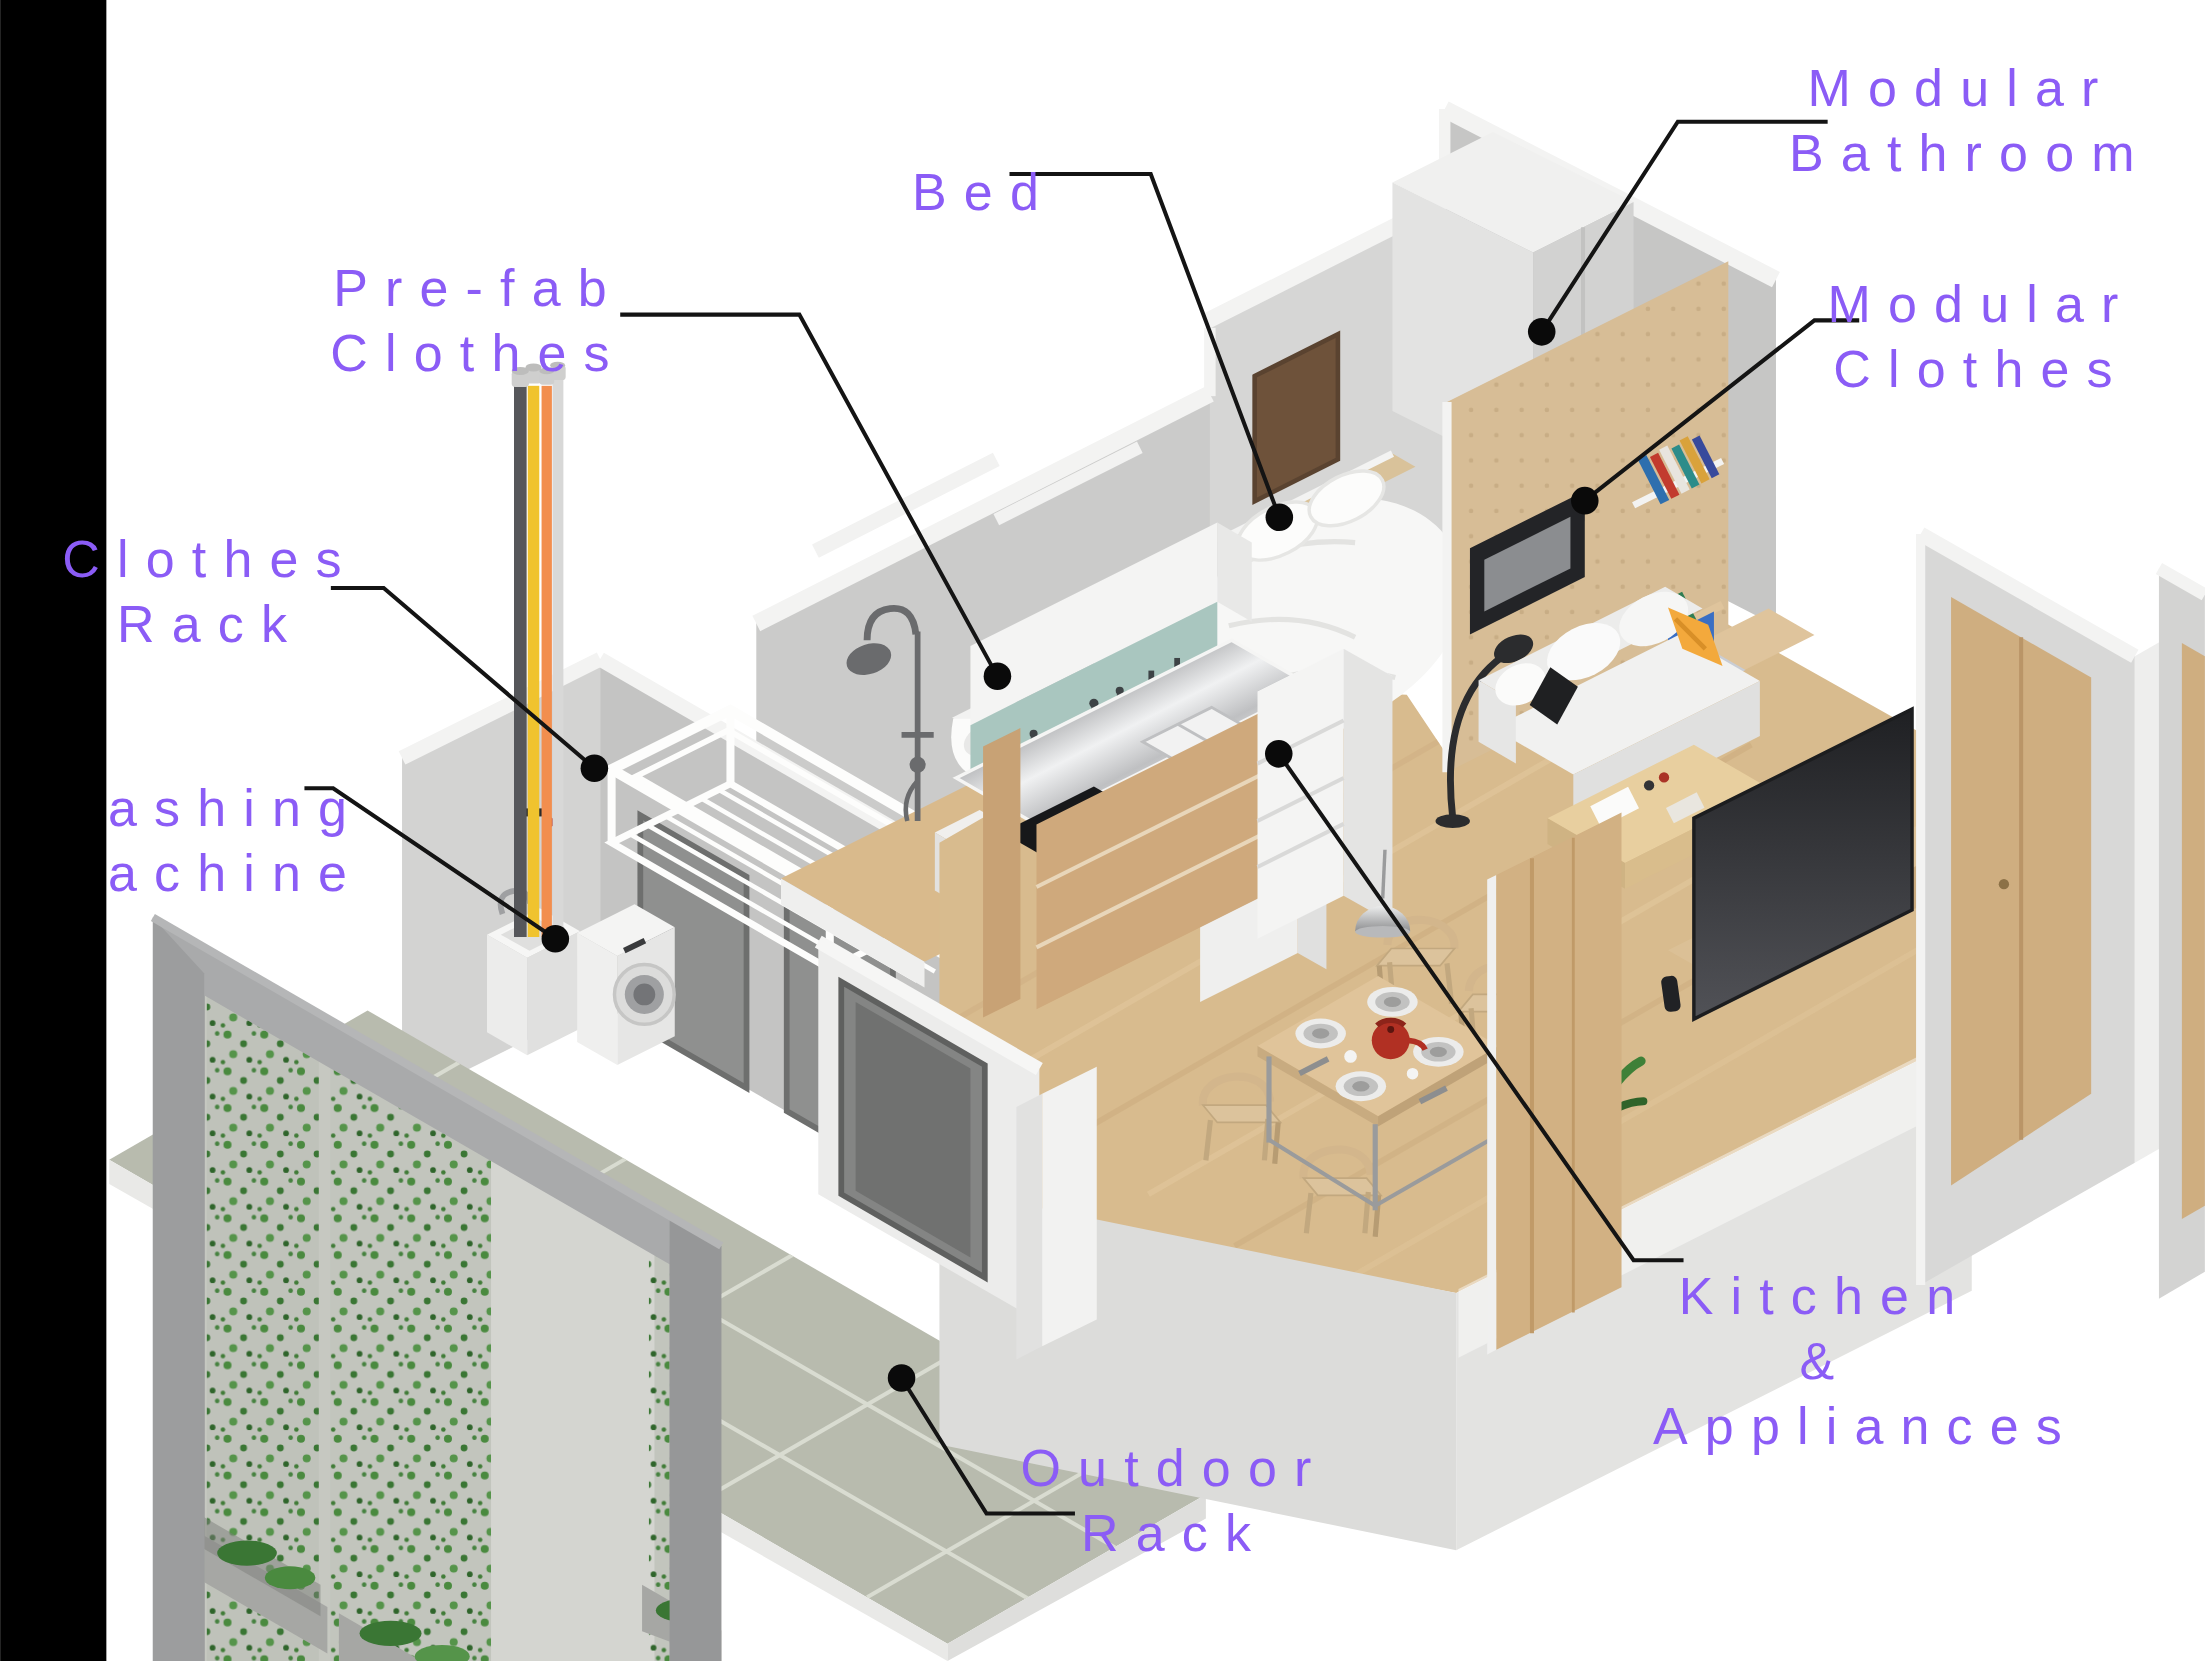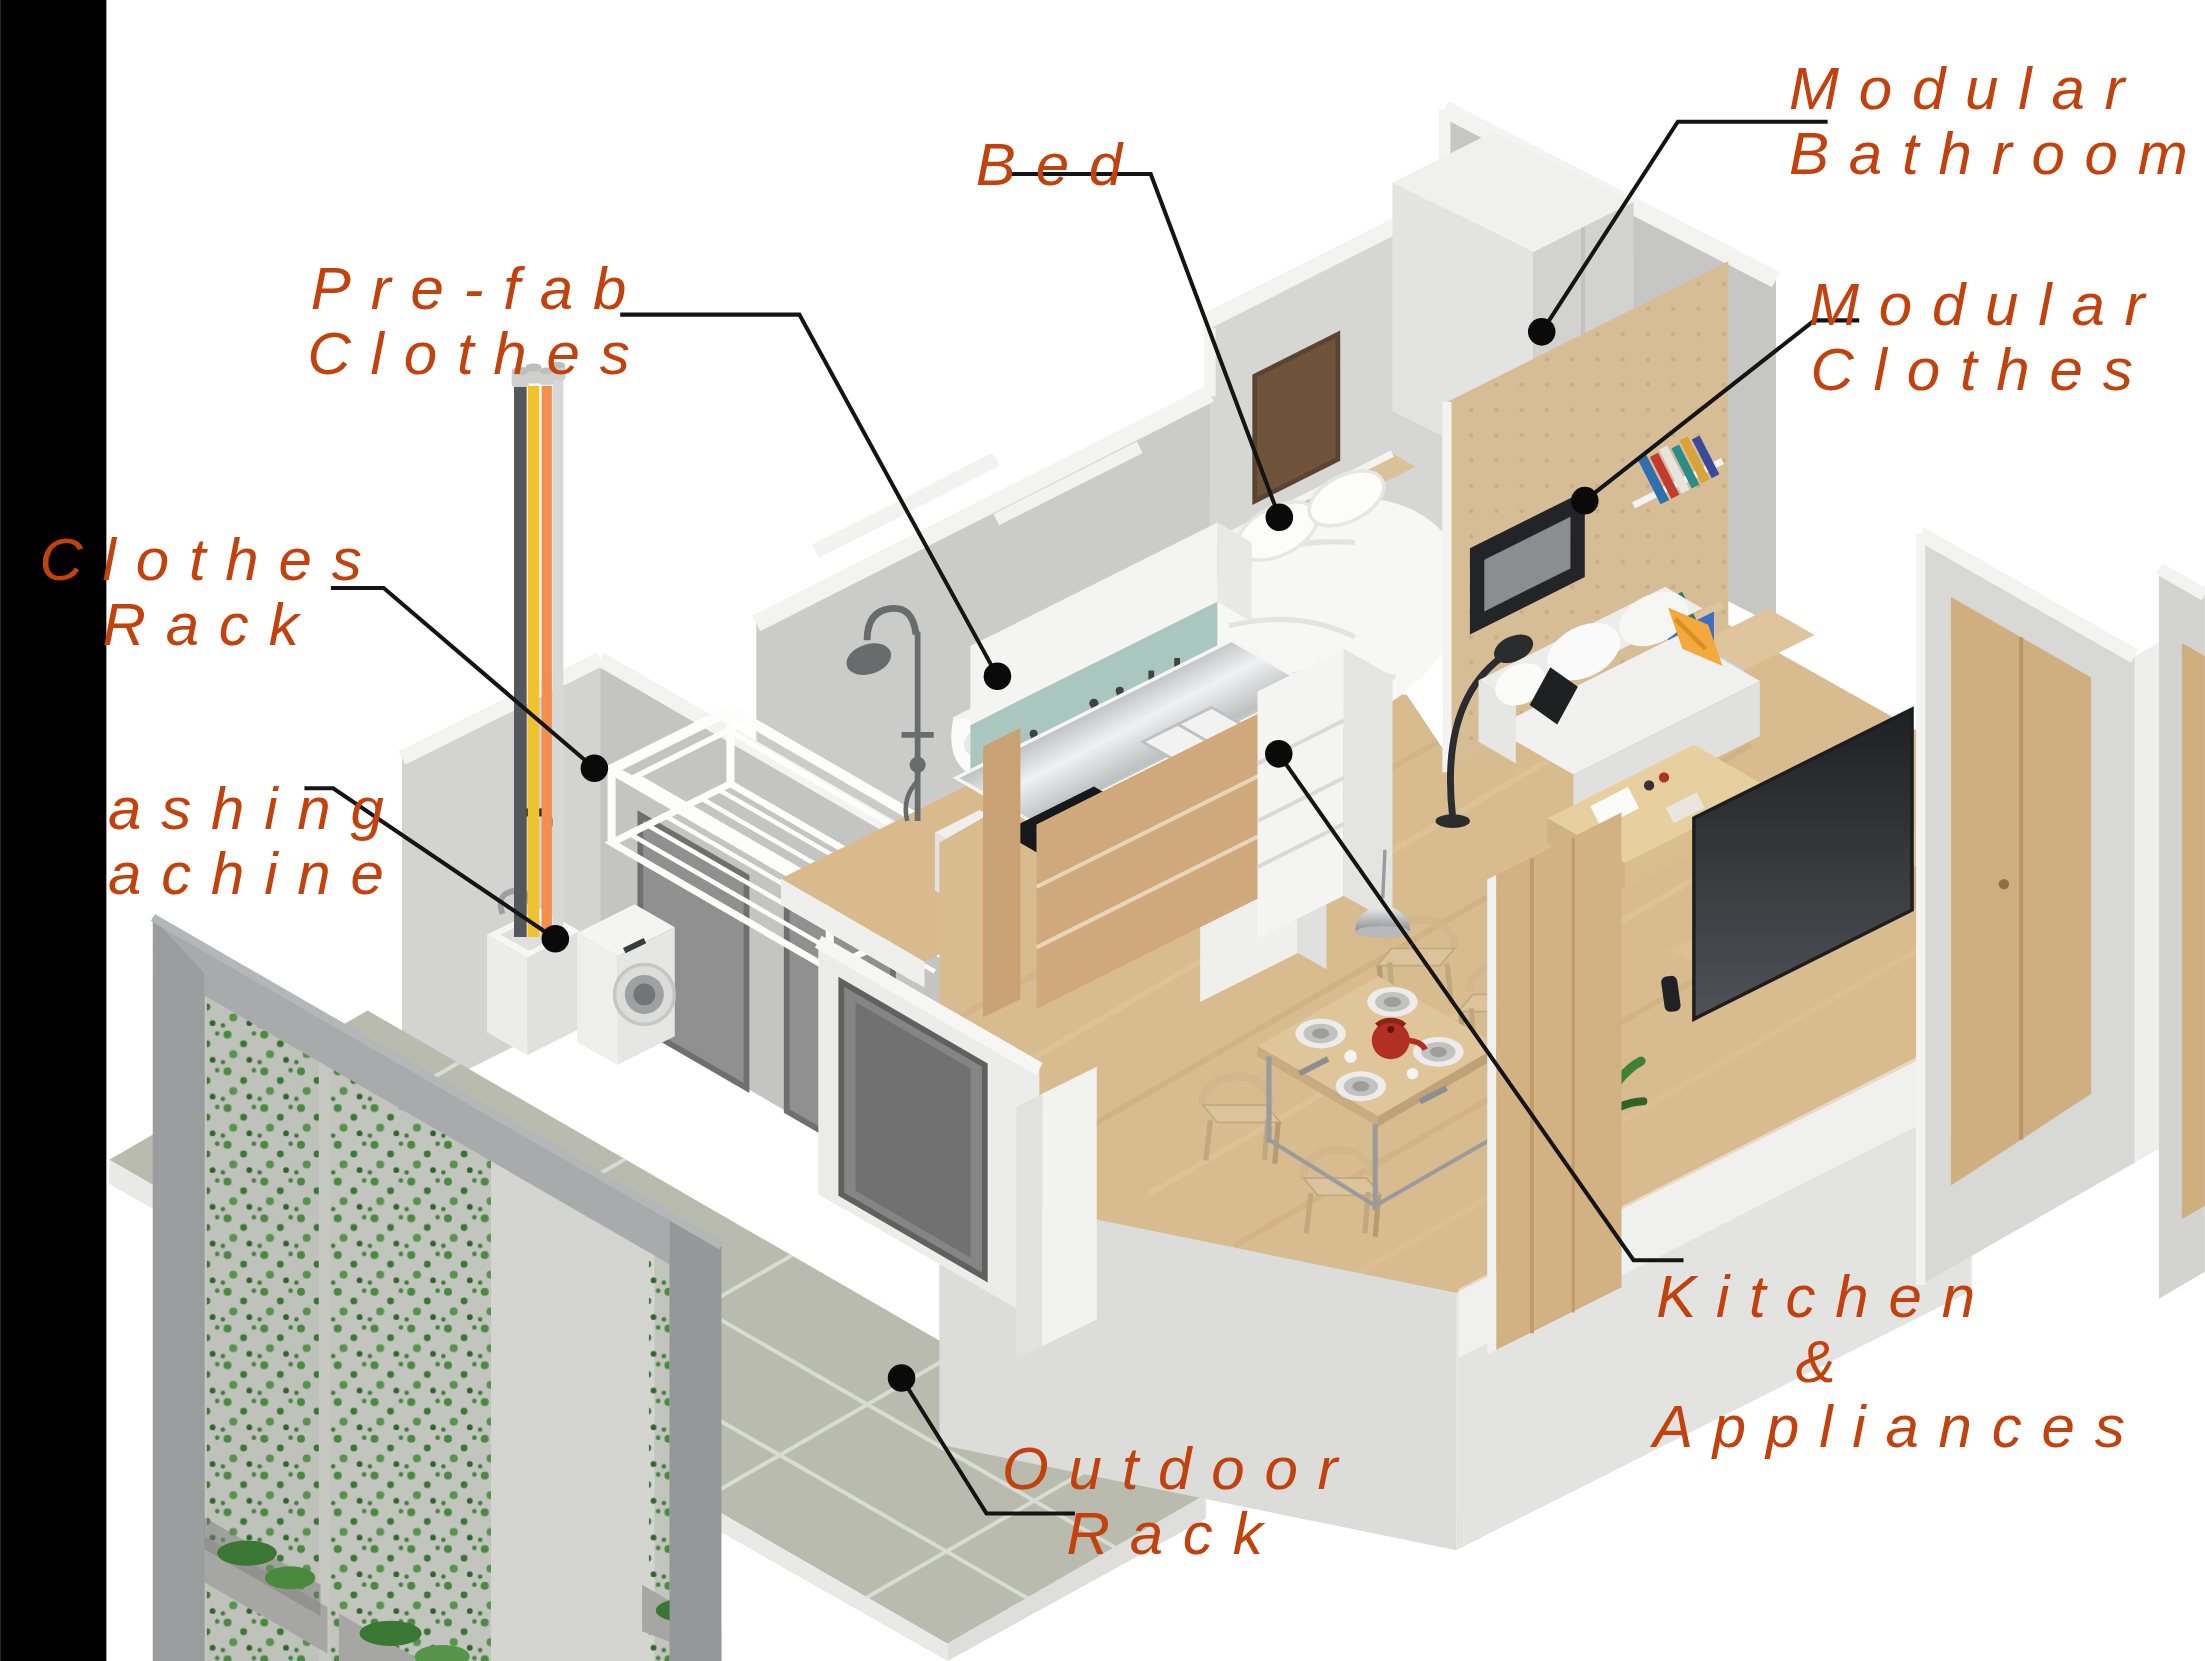--- a/index.html
+++ b/index.html
@@ -1,20 +1,20 @@
 <!DOCTYPE html>
 <html style="font-size:9.2px"><head>
 <meta charset="utf-8">
 <style>
   html,body{margin:0;padding:0;background:#ffffff;}
   .stage{position:relative;width:2205px;height:1661px;background:#ffffff;overflow:hidden;
          font-family:"Liberation Sans", sans-serif;}
   .scene-svg{position:absolute;left:0;top:0;width:2205px;height:1661px;}
-  .callout{position:absolute;color:#c2410c;font-size:60px;line-height:65px;
-           letter-spacing:0.33em;font-weight:400;font-style:italic;}
+  .callout{position:absolute;color:#8b5cf6;font-size:52px;line-height:65px;
+           letter-spacing:0.33em;font-weight:400;}
   .callout .ln{display:block;}
   .c-center{text-align:center;}
   .c-left{text-align:left;}
 </style>
 </head>
 <body>
 
 <div class="stage">
 
 <svg class="scene-svg" viewBox="0 0 3840 2893" xmlns="http://www.w3.org/2000/svg">
@@ -463,21 +463,21 @@
     <circle cx="2227" cy="1313" r="24"></circle>
     <circle cx="1570" cy="2400" r="24"></circle>
   </g>
 </svg>
 
 <div class="callout c-center" style="left:1789px;top:56px;width:345px;">
   <span class="ln">Modular</span>
   <span class="ln">Bathroom</span>
 </div>
 
-<div class="callout c-left" style="left:912px;top:132px;width:230px;text-align:right;">
+<div class="callout c-left" style="left:912px;top:160px;width:230px;">
   <span class="ln">Bed</span>
 </div>
 
 <div class="callout c-center" style="left:306px;top:256px;width:345px;">
   <span class="ln">Pre-fab</span>
   <span class="ln">Clothes</span>
 </div>
 
 <div class="callout c-center" style="left:1809px;top:272px;width:345px;">
   <span class="ln">Modular</span>

